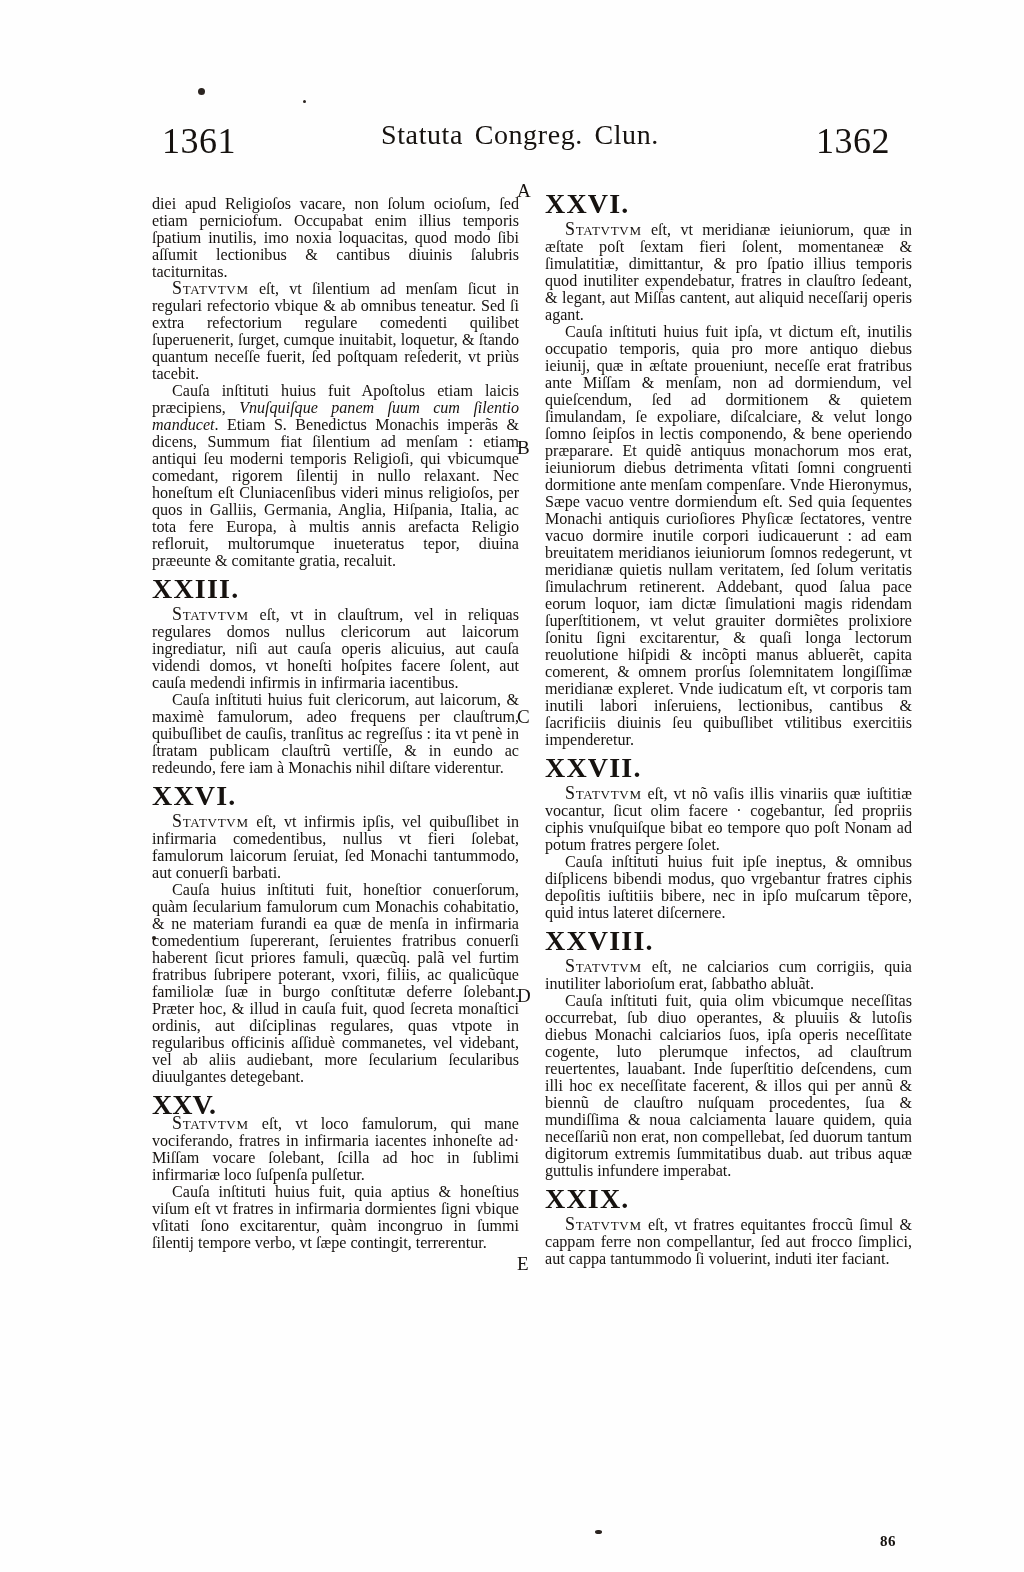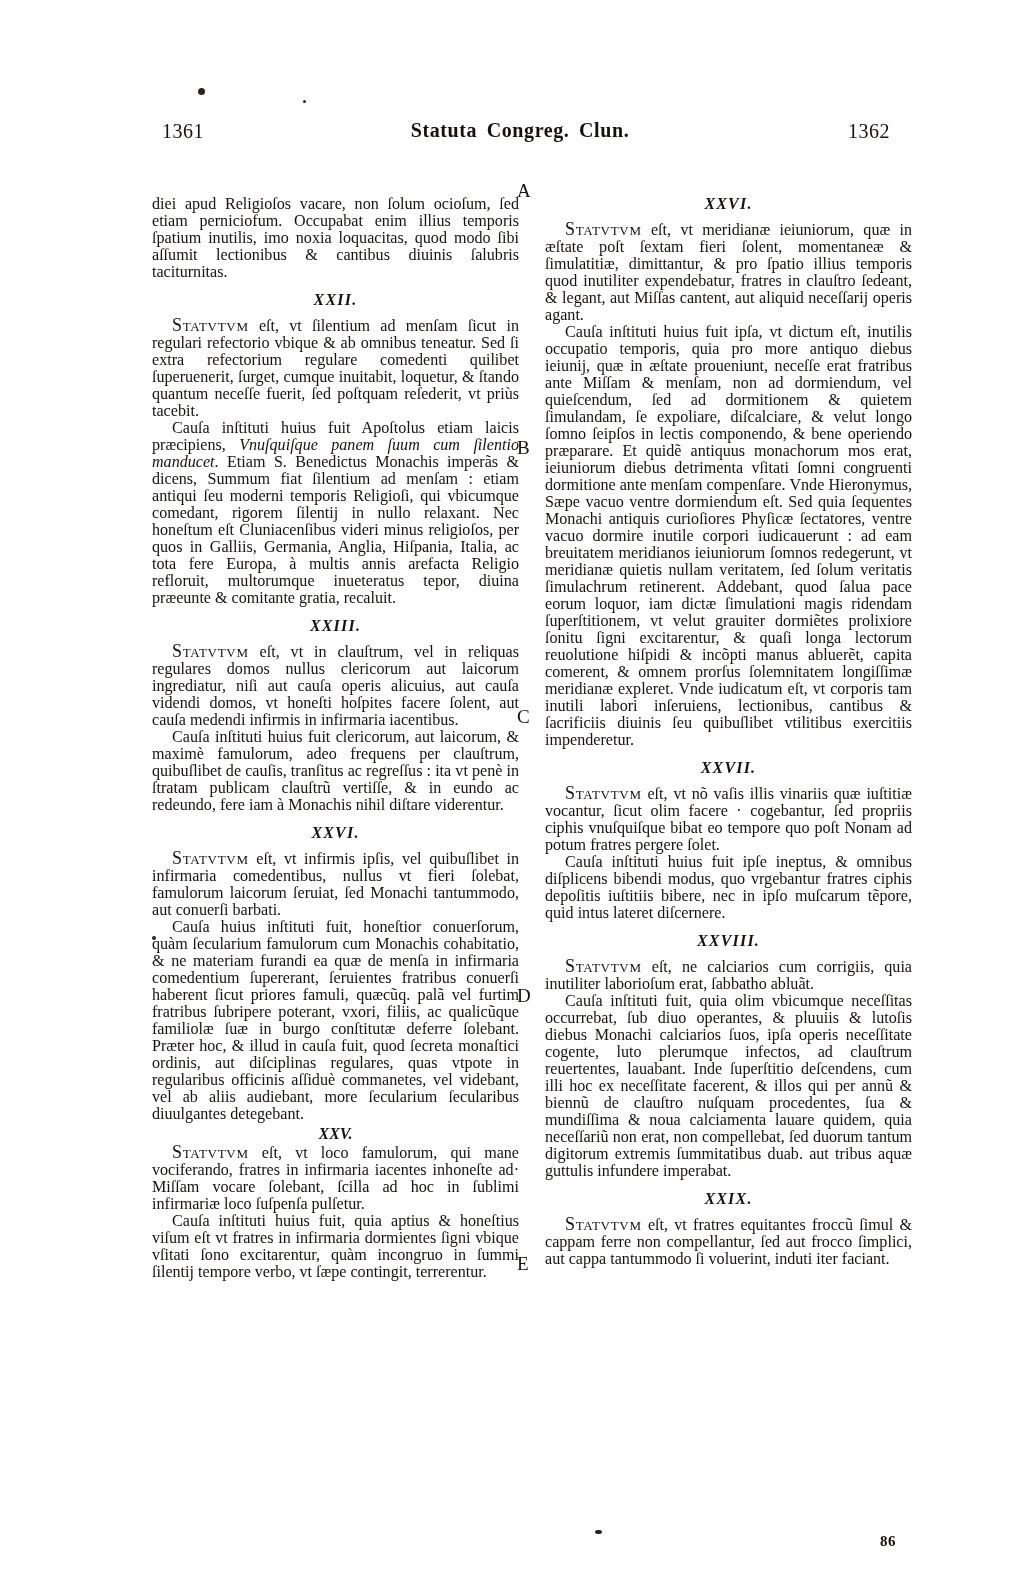--- a/index.html
+++ b/index.html
@@ -35,35 +35,34 @@
   #running-head {
     position: absolute;
     left: 150px;
     top: 120px;
     width: 740px;
     height: 42px;
   }
   .folio {
     position: absolute;
     top: 0;
-    font-size: 20px;
+    font-size: 36px;
     letter-spacing: 0.5px;
     font-family: "Liberation Serif", "DejaVu Serif", serif;
   }
   #folio-left  { left: 12px; }
   #folio-right { right: 0px; }
   #head-title {
     position: absolute;
     left: 0; right: 0;
     top: -1px;
     text-align: center;
-    font-size: 20px;
+    font-size: 28px;
     letter-spacing: 0.6px;
     word-spacing: 4px;
-    font-weight: bold;
   }
 
   
   .column {
     position: absolute;
     top: 195px;
     width: 367px;
     font-size: 16.1px;
     line-height: 17px;
     text-align: justify;
@@ -75,28 +74,27 @@
 
   .para {
     margin: 0;
     text-indent: 20px;
     text-align: justify;
   }
   .para.noindent { text-indent: 0; }
 
   .section-heading {
     margin: 11px 0 9px 0;
-    text-align: center;
-    font-size: 16px;
+    text-align: left;
+    font-size: 28px;
     letter-spacing: 1.2px;
     text-indent: 0;
-    font-style: italic;
   }
   .section-heading.tight {
-    margin: 3px 0 2px 0;
+    margin: 11px 0 2px 0;
     letter-spacing: 0px;
   }
 
   
   .statutum {
     font-variant: small-caps;
     letter-spacing: 0.7px;
     font-size: 18px;
   }
   .statutum::first-letter { font-size: 16.6px; }
@@ -146,21 +144,20 @@
   <div class="margin-letter" id="margin-letter-a">A</div>
   <div class="margin-letter" id="margin-letter-b">B</div>
   <div class="margin-letter" id="margin-letter-c">C</div>
   <div class="margin-letter" id="margin-letter-d">D</div>
   <div class="margin-letter" id="margin-letter-e">E</div>
 
   <div class="column" id="column-left">
 
     <p class="para noindent">diei apud Religioſos vacare, non ſolum ocioſum, ſed etiam perniciofum. Occupabat enim illius temporis ſpatium inutilis, imo noxia loquacitas, quod modo ſibi aſſumit lectionibus &amp; cantibus diuinis ſalubris taciturnitas.</p>
 
-    <h2 class="section-heading">XXII.</h2>
     <p class="para"><span class="statutum">Statvtvm</span><span> eſt, vt ſilentium ad menſam ſicut in regulari refectorio vbique &amp; ab omnibus teneatur. Sed ſi extra refectorium regulare comedenti quilibet ſuperuenerit, ſurget, cumque inuitabit, loquetur, &amp; ſtando quantum neceſſe fuerit, ſed poſtquam reſederit, vt priùs tacebit.</span></p>
     <p class="para"><span>Cauſa inſtituti huius fuit Apoſtolus etiam laicis præcipiens, </span><span class="quote">Vnuſquiſque panem ſuum cum ſilentio manducet</span><span>. Etiam S. Benedictus Monachis imperãs &amp; dicens, Summum fiat ſilentium ad menſam : etiam antiqui ſeu moderni temporis Religioſi, qui vbicumque comedant, rigorem ſilentij in nullo relaxant. Nec honeſtum eſt Cluniacenſibus videri minus religioſos, per quos in Galliis, Germania, Anglia, Hiſpania, Italia, ac tota fere Europa, à multis annis arefacta Religio refloruit, multorumque inueteratus tepor, diuina præeunte &amp; comitante gratia, recaluit.</span></p>
 
     <h2 class="section-heading">XXIII.</h2>
     <p class="para"><span class="statutum">Statvtvm</span><span> eſt, vt in clauſtrum, vel in reliquas regulares domos nullus clericorum aut laicorum ingrediatur, niſi aut cauſa operis alicuius, aut cauſa videndi domos, vt honeſti hoſpites facere ſolent, aut cauſa medendi infirmis in infirmaria iacentibus.</span></p>
     <p class="para">Cauſa inſtituti huius fuit clericorum, aut laicorum, &amp; maximè famulorum, adeo frequens per clauſtrum, quibuſlibet de cauſis, tranſitus ac regreſſus : ita vt penè in ſtratam publicam clauſtrũ vertiſſe, &amp; in eundo ac redeundo, fere iam à Monachis nihil diſtare viderentur.</p>
 
     <h2 class="section-heading">XXVI.</h2>
     <p class="para"><span class="statutum">Statvtvm</span><span> eſt, vt infirmis ipſis, vel quibuſlibet in infirmaria comedentibus, nullus vt fieri ſolebat, famulorum laicorum ſeruiat, ſed Monachi tantummodo, aut conuerſi barbati.</span></p>
     <p class="para">Cauſa huius inſtituti fuit, honeſtior conuerſorum, quàm ſecularium famulorum cum Monachis cohabitatio, &amp; ne materiam furandi ea quæ de menſa in infirmaria comedentium ſupererant, ſeruientes fratribus conuerſi haberent ſicut priores famuli, quæcũq. palã vel furtim fratribus ſubripere poterant, vxori, filiis, ac qualicũque familiolæ ſuæ in burgo conſtitutæ deferre ſolebant. Præter hoc, &amp; illud in cauſa fuit, quod ſecreta monaſtici ordinis, aut diſciplinas regulares, quas vtpote in regularibus officinis aſſiduè commanetes, vel videbant, vel ab aliis audiebant, more ſecularium ſecularibus diuulgantes detegebant.</p>

